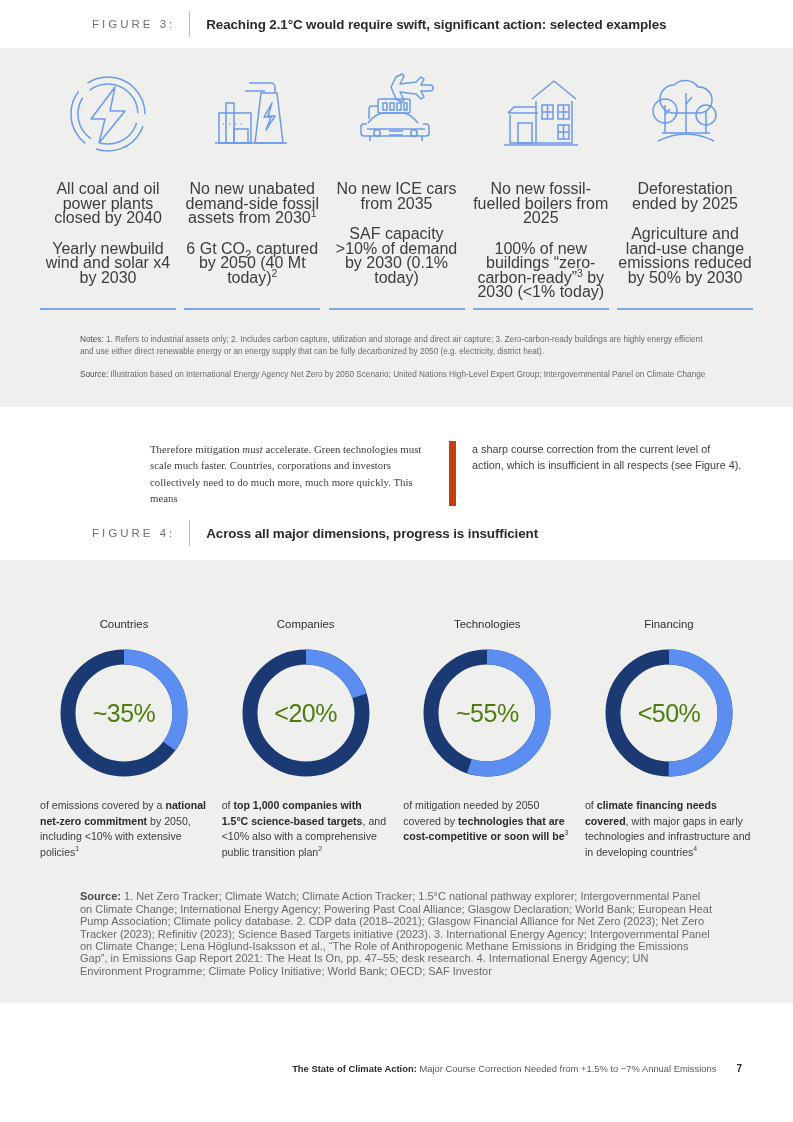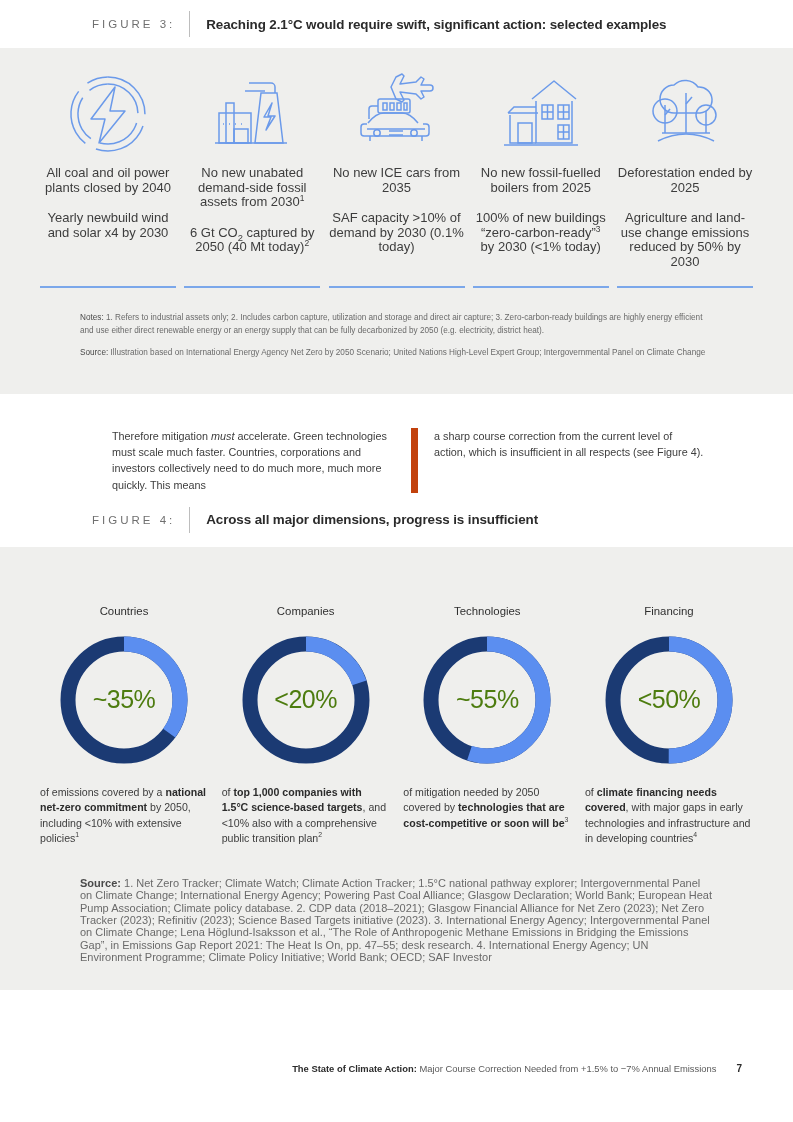--- a/index.html
+++ b/index.html
@@ -71,23 +71,23 @@
     flex-direction: column;
     align-items: center;
   }
   .icon-box {
     height: 96px;
     display: flex;
     align-items: center;
     justify-content: center;
   }
   .icon-texts {
-    margin-top: 4px;
+    margin-top: 20px;
     text-align: center;
-    font-size: 13px;
+    font-size: 16px;
     line-height: 14.5px;
     color: #3d3d3d;
     min-height: 112px;
   }
   .icon-text-2 {
     margin-top: 16px;
   }
   .rule {
     width: 100%;
     height: 2.4px;
@@ -105,36 +105,36 @@
   .notes-block {
     padding: 24px 40px 22px 40px;
   }
   .notes-line {
     font-size: 8.2px;
     line-height: 12.4px;
     color: #6a6a6a;
     margin: 0 0 10px 0;
     max-width: 690px;
   }
-  .notes-line:last-child { margin-bottom: 12px; }
+  .notes-line:last-child { margin-bottom: 4px; }
   .notes-line b { color: #4a4a4a; font-weight: normal; }
 
   
   .body-section {
     padding: 34px 40px 0 40px;
     display: flex;
   }
   .body-col {
     width: 285px;
     font-size: 10.8px;
     line-height: 16.3px;
     color: #3d3d3d;
     padding-left: 0;
   }
-  .body-col.first { margin-left: 72px; }
+  .body-col.first { margin-left: 110px; font-family: Liberation Serif, serif; }
   .body-col.second {
     margin-left: 14px;
     padding-left: 16px;
     border-left: 7px solid #c2410c;
     width: 272px;
   }
   .body-col em { font-style: italic; }
 
   
   #fig4-panel {

